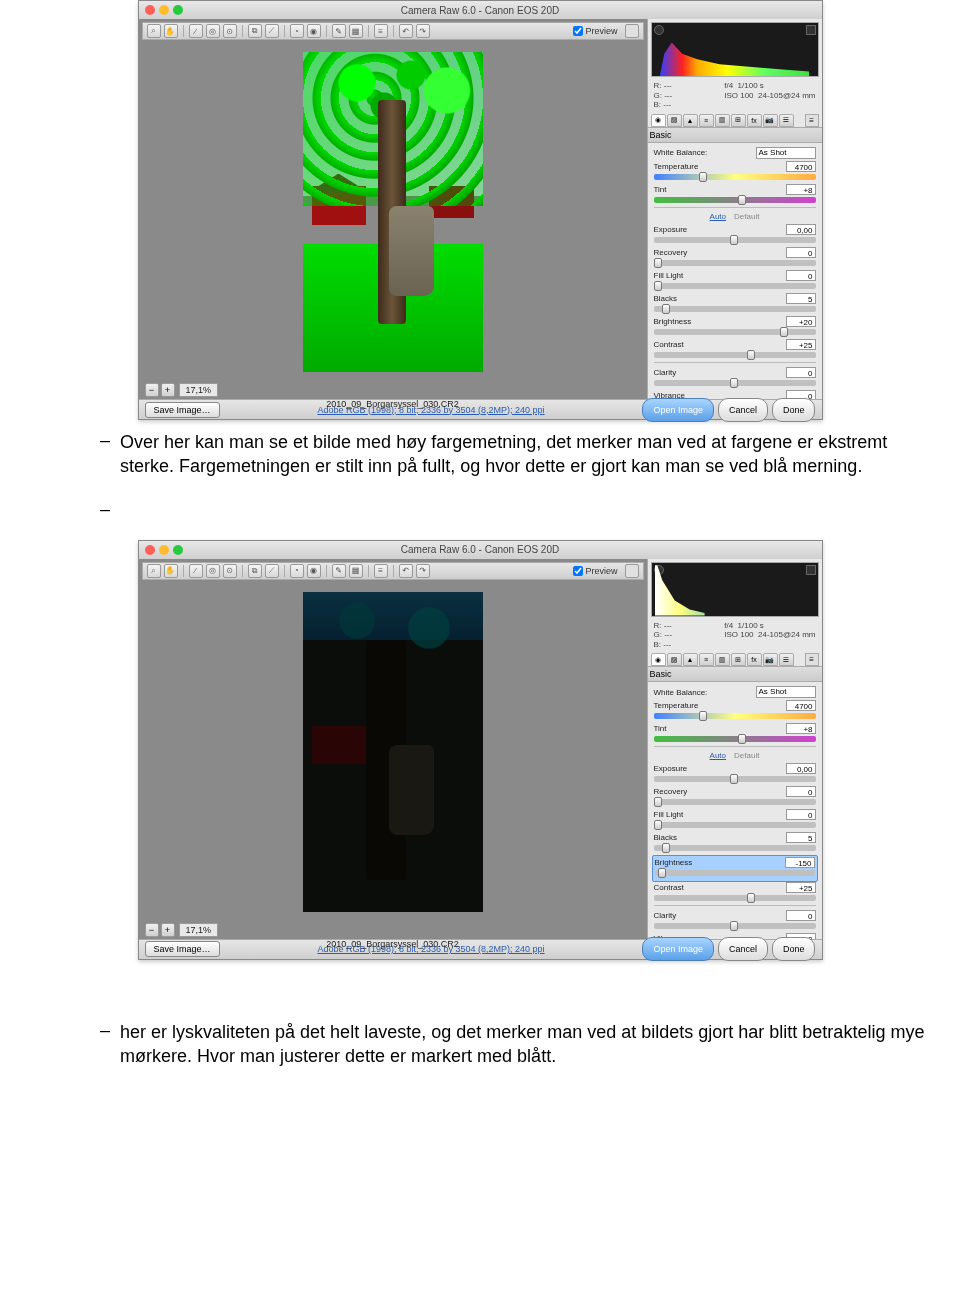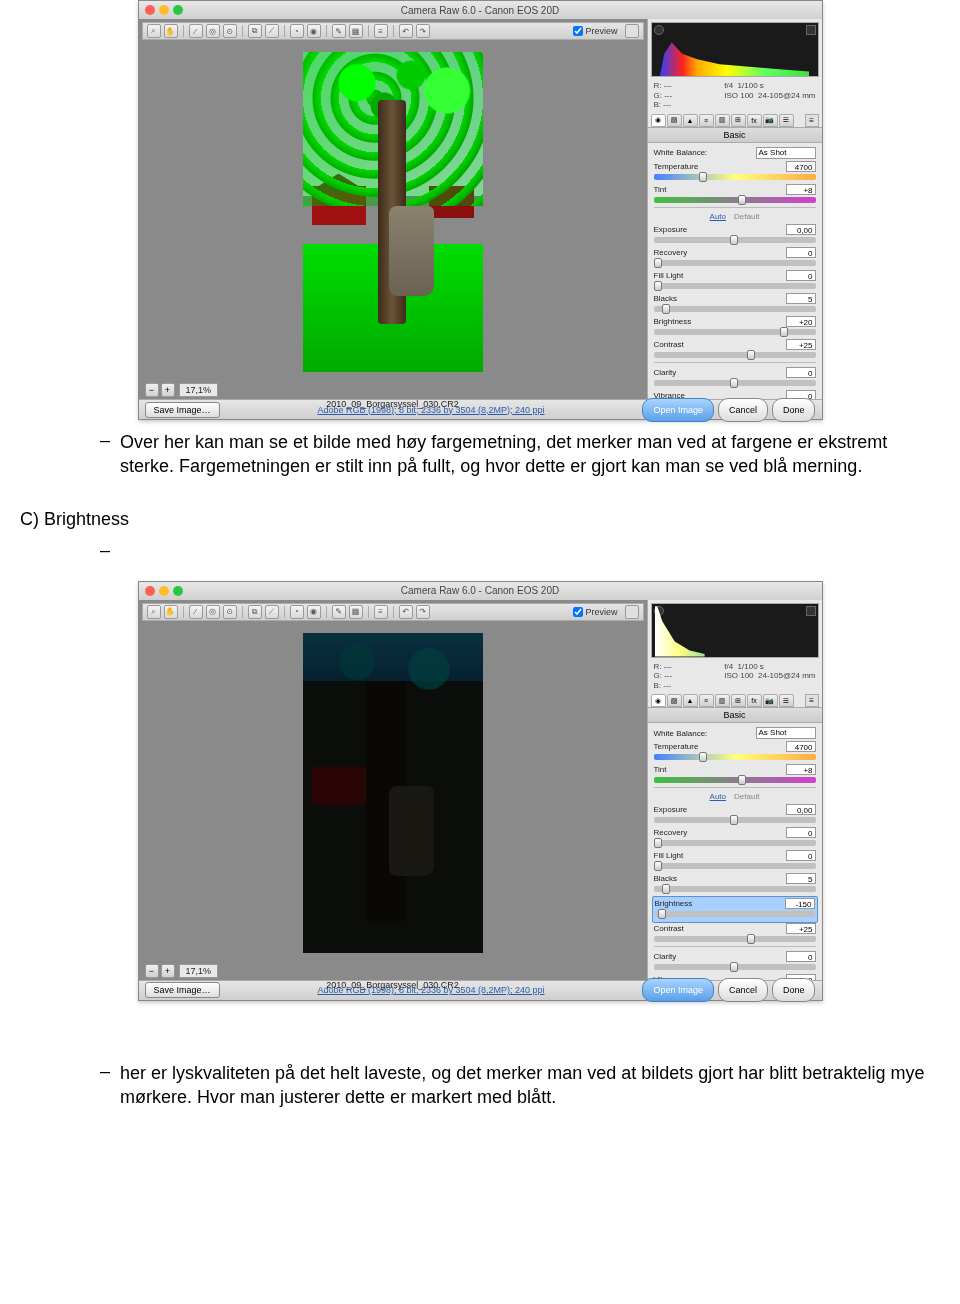--- a/index.html
+++ b/index.html
@@ -66,21 +66,21 @@
 .meta-row { display: flex; justify-content: space-between; padding: 1px 6px; color: #444; font-size: 8px; }
 .meta-left span { display: block; line-height: 1.2; }
 .meta-right { text-align: left; line-height: 1.2; }
 
 .panel-tabs { display: flex; gap: 1px; margin: 3px 3px 0 3px; }
 .ptab { width: 15px; height: 13px; background: linear-gradient(#f0f0f0,#d0d0d0); border: 1px solid #aaa; border-radius: 2px 2px 0 0; font-size: 7px; display:flex; align-items:center; justify-content:center; }
 .ptab.active { background: #fff; }
 .ptab-spacer { flex:1; }
 .ptab-menu { width: 14px; height: 13px; border: 1px solid #aaa; background: #e0e0e0; font-size:8px; display:flex; align-items:center; justify-content:center; }
 
-.panel-title { text-align: center; font-size: 9px; padding: 2px; background: linear-gradient(#ddd,#ccc); border-top: 1px solid #aaa; border-bottom: 1px solid #aaa; }
+.panel-title { font-size: 9px; padding: 2px; background: linear-gradient(#ddd,#ccc); border-top: 1px solid #aaa; border-bottom: 1px solid #aaa; }
 .panel-body { padding: 4px 6px; flex:1; overflow-y:auto; }
 .ctrl-row { display: flex; align-items: center; margin-bottom: 2px; }
 .ctrl-label { font-size: 8px; color: #222; flex: 1; }
 .ctrl-select { font-size: 8px; border: 1px solid #999; background: #fff; padding: 0 2px; width: 60px; height: 12px; }
 .ctrl-val { width: 30px; font-size: 8px; text-align: right; border: 1px solid #999; background: #fff; padding: 0 2px; height: 11px; line-height:11px; }
 .slider { height: 6px; background: #c0c0c0; position: relative; margin: 1px 0 4px 0; border-radius: 2px; }
 .slider.temp { background: linear-gradient(90deg,#4080ff,#ffff80,#ffaa40); }
 .slider.tint { background: linear-gradient(90deg,#40c040,#d040d0); }
 .thumb { position: absolute; top: -2px; width: 8px; height: 10px; background: linear-gradient(#fff,#ccc); border: 1px solid #777; border-radius: 2px; }
 .ctrl-sep { height: 1px; background: #bbb; margin: 4px 0; }
@@ -289,21 +289,20 @@
   </div>
 </div>
 
 <div class="body-text">
   <div class="dash-row">
         <div class="dash">–</div>
     <p>Over her kan man se et bilde med høy fargemetning, det merker man ved at fargene er ekstremt sterke. Fargemetningen er stilt inn på fullt, og hvor dette er gjort kan man se ved blå merning.</p>
   </div>
 </div>
 
-<div class="section-heading">C) Brightness</div>
 <div class="body-text">
   <div class="dash-row">
         <div class="dash">–</div>
   </div>
 </div>
 
 <div class="acr-window dark">
   <div class="acr-titlebar">
     <div class="traffic">
       <div class="tl red"></div>

